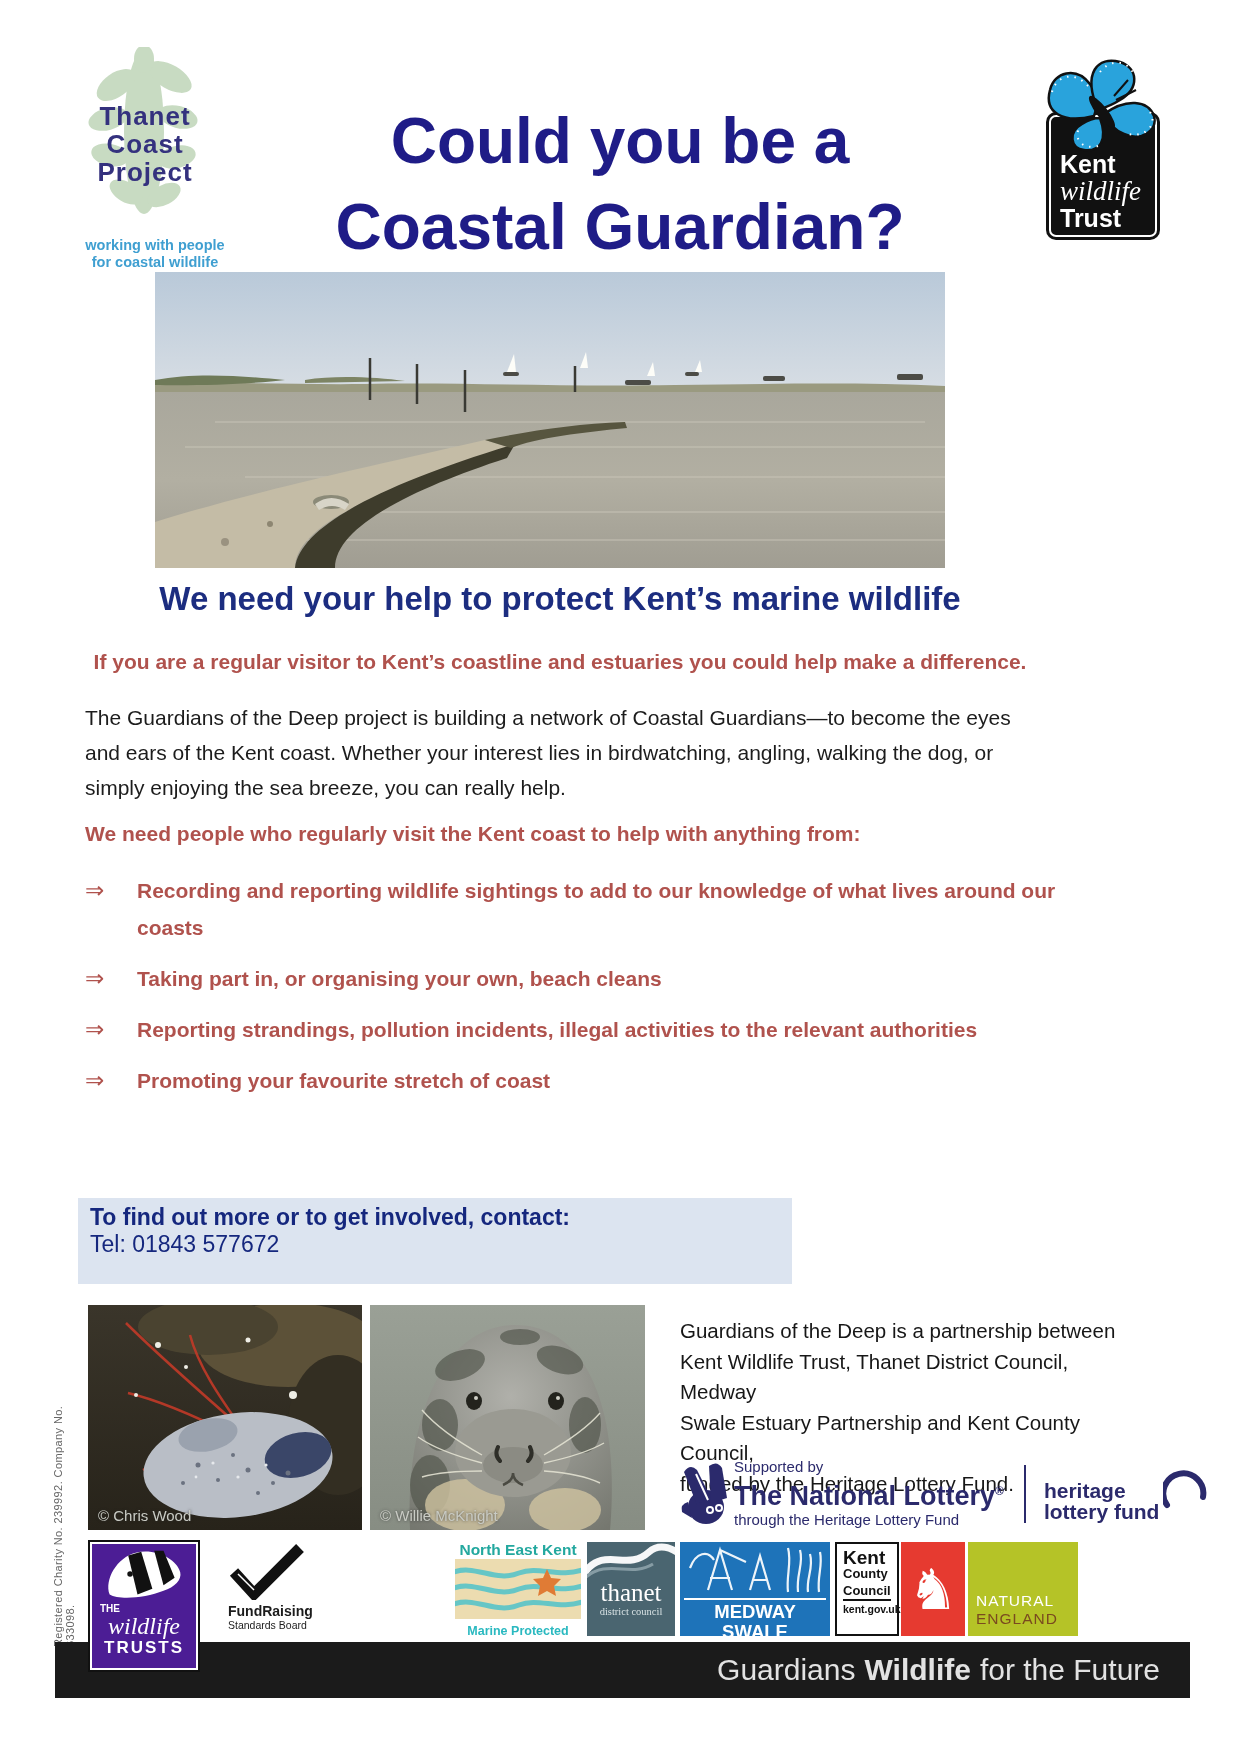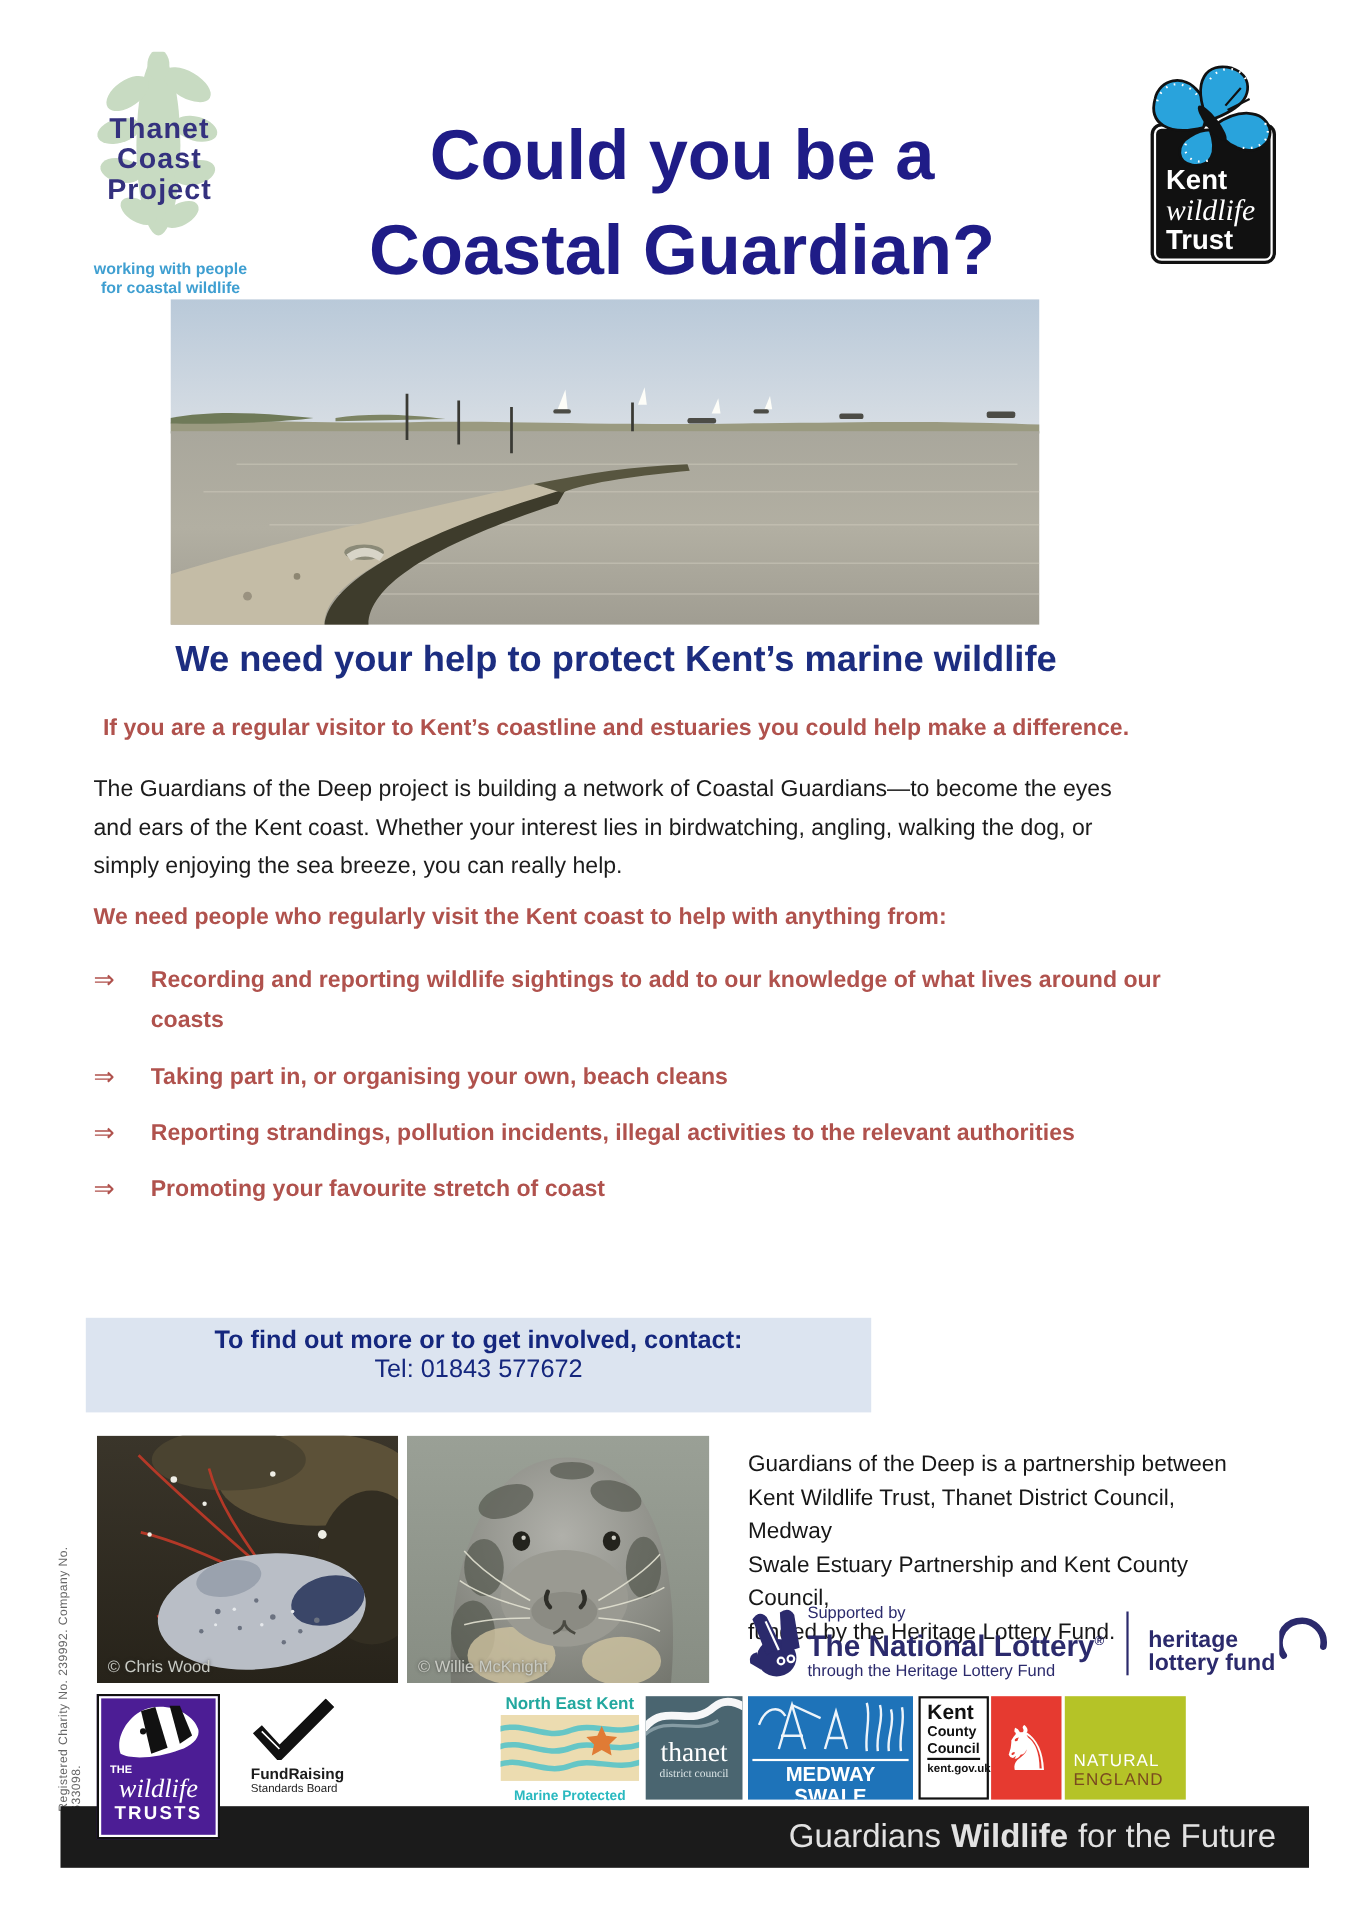--- a/index.html
+++ b/index.html
@@ -35,21 +35,21 @@
   .para1{left:85px;top:700px;width:1010px;}
   .red-lead{left:85px;top:822px;width:1010px;font-size:21px;font-weight:bold;}
   .bullets{left:85px;top:872px;width:1020px;list-style:none;margin:0;padding:0;}
   .bullets li{display:flex;margin-bottom:14px;}
   .b-arrow{width:52px;flex:none;font-size:23px;line-height:36px;}
   .b-text{font-weight:bold;font-size:21px;line-height:37px;white-space:pre-line;}
   .para2{left:85px;top:1106px;width:1010px;}
 
   
   .contact{left:78px;top:1198px;width:714px;height:86px;background:#dce4f0;
-           padding:5px 12px;box-sizing:border-box;color:#15277e;text-align:center;}
+           padding:5px 12px;box-sizing:border-box;color:#15277e;}
   .contact .c1{font-size:23px;font-weight:bold;line-height:28px;}
   .contact .c2,.contact .c3{font-size:23px;line-height:27px;}
 
   
   .photo{top:1305px;width:274px;height:225px;overflow:hidden;}
   .photo.lobster{left:88px;}
   .photo.seal{left:370px;width:275px;}
   .credit{position:absolute;left:10px;bottom:6px;font-size:15px;color:#c9cbc4;
           text-shadow:0 0 3px rgba(40,40,40,.7);}
   .partnership{left:680px;top:1316px;width:470px;font-size:20.5px;line-height:30.5px;

